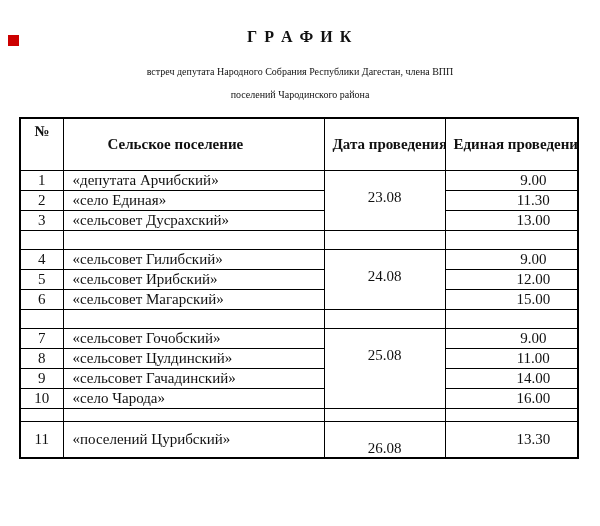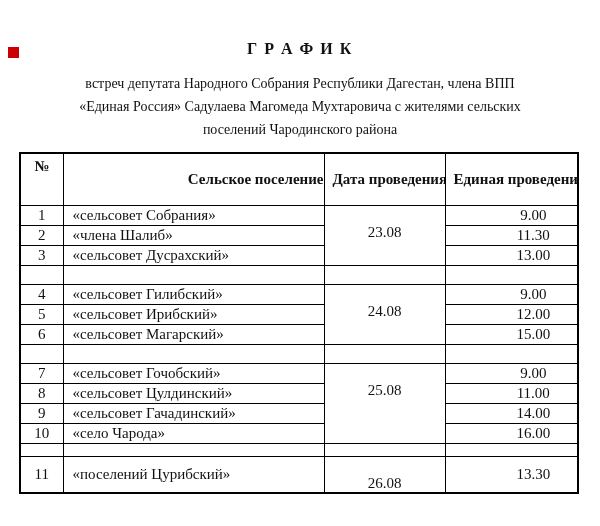--- a/index.html
+++ b/index.html
@@ -12,32 +12,32 @@
   }
   .page { position: relative; width: 600px; height: 526px; }
 
   .red-marker {
     position: absolute;
     left: 8px; top: 7px;
     width: 11px; height: 11px;
   }
 
   .doc-title {
-    margin-top: 40px;
+    margin-top: 28px;
     text-align: center;
     font-weight: bold;
     font-size: 16px;
     letter-spacing: 1.5px;
   }
 
   .doc-subtitle {
     margin: 14px auto 0 auto;
     width: 540px;
     text-align: center;
-    font-size: 14px;
+    font-size: 10px;
     line-height: 23px;
   }
 
   table.schedule {
     border-collapse: collapse;
     table-layout: fixed;
     width: 558px;
     margin: 11px 0 0 19px;
     border: 2px solid #000;
   }
@@ -53,21 +53,21 @@
   col.w-date { width: 121px; }
   col.w-time { width: 133px; }
 
   tr.head-row { height: 52px; }
   th.h-num {
     vertical-align: top;
     text-align: center;
     padding-top: 3px;
     font-size: 15px;
   }
-  th.h-set { vertical-align: middle; text-align: right; font-size: 15.5px; }
+  th.h-set { vertical-align: middle; text-align: left; font-size: 15.5px; padding-left: 44px; }
   th.h-date, th.h-time {
     vertical-align: middle;
     text-align: center;
     font-size: 15.5px;
     white-space: normal;
     line-height: 18px;
     padding: 1px 8px;
   }
 
   tr.data-row { height: 20px; }
@@ -84,21 +84,20 @@
 <body>
 
 <div class="page">
 
   <div class="red-marker" style="background: rgb(204, 0, 0);"></div>
 
   <div class="doc-title">Г Р А Ф И К</div>
 
   <div class="doc-subtitle">
     <div>встреч депутата Народного Собрания Республики Дагестан, члена ВПП</div>
-    <div>«Единая Россия» Садулаева Магомеда Мухтаровича с жителями сельских</div>
     <div>поселений Чародинского района</div>
   </div>
 
   <table class="schedule">
     <colgroup>
       <col class="w-num">
         <col class="w-set">
         <col class="w-date">
         <col class="w-time">
     </colgroup>
@@ -106,27 +105,27 @@
       <tr class="head-row">
         <th class="h-num">№</th>
         <th class="h-set">Сельское поселение</th>
         <th class="h-date">Дата проведения встречи</th>
         <th class="h-time">Единая проведения</th>
       </tr>
     </thead>
     <tbody>
         <tr class="data-row">
           <td class="c-num">1</td>
-          <td class="c-set">«сельсовет Собрания»</td>
+          <td class="c-set">«депутата Арчибский»</td>
           <td class="c-date" rowspan="3">23.08</td>
           <td class="c-time">9.00</td>
         </tr>
         <tr class="data-row">
           <td class="c-num">2</td>
-          <td class="c-set">«члена Шалиб»</td>
+          <td class="c-set">«село Единая»</td>
           <td class="c-time">11.30</td>
         </tr>
         <tr class="data-row">
           <td class="c-num">3</td>
           <td class="c-set">«сельсовет Дусрахский»</td>
           <td class="c-time">13.00</td>
         </tr>
         <tr class="spacer-row">
           <td class="c-empty"></td>
           <td class="c-empty"></td>

